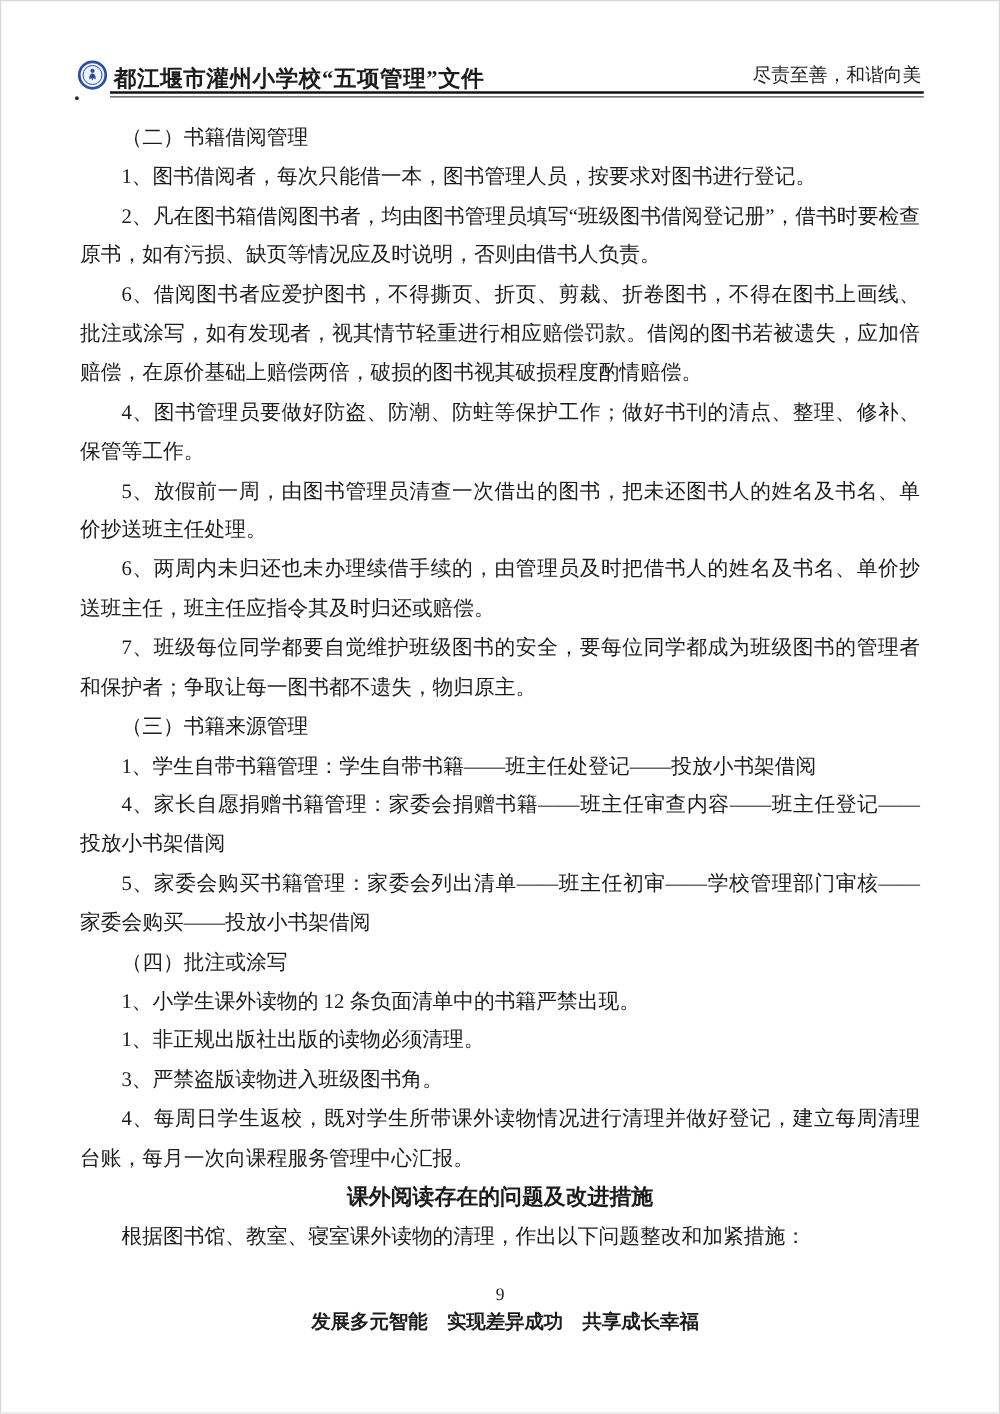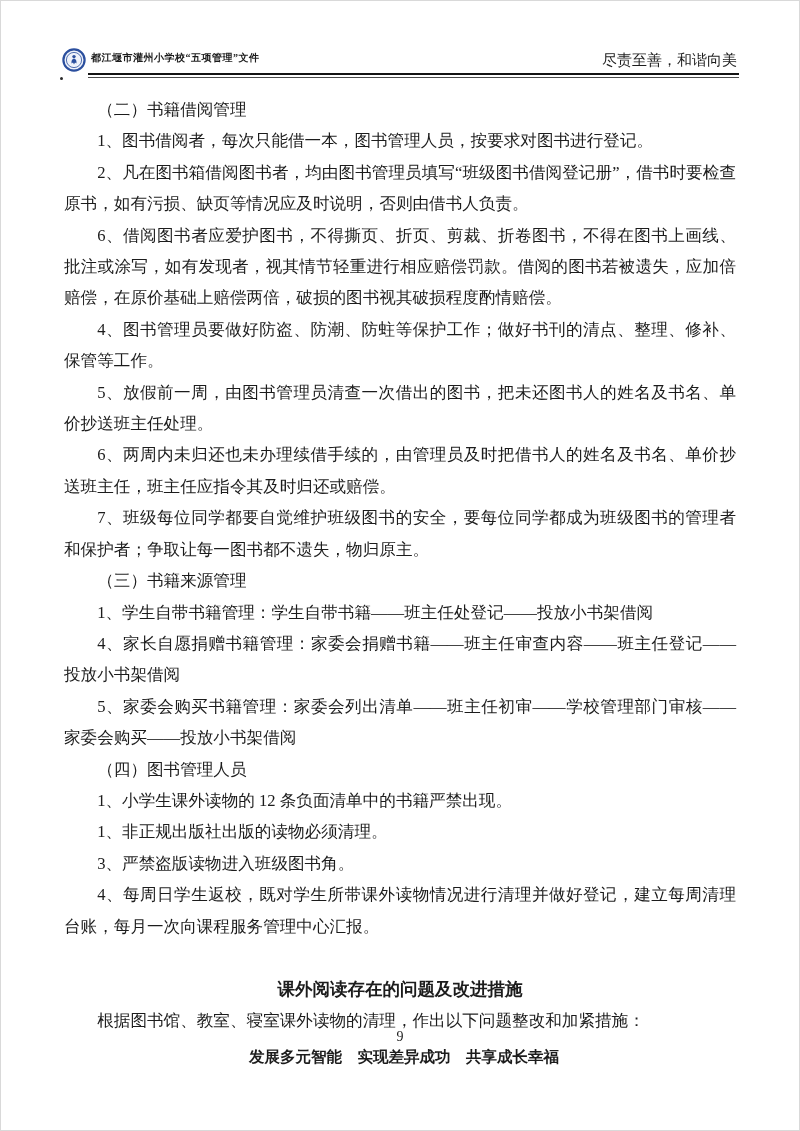--- a/index.html
+++ b/index.html
@@ -17,21 +17,21 @@
     pointer-events: none;
   }
 
   
   .logo {
     position: absolute; left: 62px; top: 48px;
     width: 24px; height: 24px;
   }
   .header-title {
     position: absolute; left: 91px; top: 51px;
-    font-weight: bold; font-size: 10px;
+    font-weight: bold; font-size: 18px;
     letter-spacing: 0.5px;
     white-space: nowrap;
   }
   .header-motto {
     position: absolute; right: 63px; top: 51px;
     font-weight: normal; font-size: 15px;
     white-space: nowrap;
   }
   .header-rule-thick {
     position: absolute; left: 88px; right: 61px; top: 73px;
@@ -57,21 +57,20 @@
     line-height: 31.4px;
     text-align: justify;
     text-indent: 2em;
     word-break: break-all;
   }
   .doc-body p.center-heading {
     text-align: center;
     text-indent: 0;
     font-weight: bold;
     font-size: 17.5px;
-    margin-top: 32px;
   }
 
   
   .footer-page {
     position: absolute; top: 1029px; left: 0; width: 100%;
     text-align: center; font-size: 14px;
   }
   .footer-slogan {
     position: absolute; top: 1047px; left: 4px; width: 100%;
     text-align: center; font-weight: bold; font-size: 15.5px;
@@ -102,21 +101,21 @@
     <p class="body">2、凡在图书箱借阅图书者，均由图书管理员填写“班级图书借阅登记册”，借书时要检查原书，如有污损、缺页等情况应及时说明，否则由借书人负责。</p>
     <p class="body">6、借阅图书者应爱护图书，不得撕页、折页、剪裁、折卷图书，不得在图书上画线、批注或涂写，如有发现者，视其情节轻重进行相应赔偿罚款。借阅的图书若被遗失，应加倍赔偿，在原价基础上赔偿两倍，破损的图书视其破损程度酌情赔偿。</p>
     <p class="body">4、图书管理员要做好防盗、防潮、防蛀等保护工作；做好书刊的清点、整理、修补、保管等工作。</p>
     <p class="body">5、放假前一周，由图书管理员清查一次借出的图书，把未还图书人的姓名及书名、单价抄送班主任处理。</p>
     <p class="body">6、两周内未归还也未办理续借手续的，由管理员及时把借书人的姓名及书名、单价抄送班主任，班主任应指令其及时归还或赔偿。</p>
     <p class="body">7、班级每位同学都要自觉维护班级图书的安全，要每位同学都成为班级图书的管理者和保护者；争取让每一图书都不遗失，物归原主。</p>
     <p class="body">（三）书籍来源管理</p>
     <p class="body">1、学生自带书籍管理：学生自带书籍——班主任处登记——投放小书架借阅</p>
     <p class="body">4、家长自愿捐赠书籍管理：家委会捐赠书籍——班主任审查内容——班主任登记——投放小书架借阅</p>
     <p class="body">5、家委会购买书籍管理：家委会列出清单——班主任初审——学校管理部门审核——家委会购买——投放小书架借阅</p>
-    <p class="body">（四）图书管理人员</p>
+    <p class="body">（四）批注或涂写</p>
     <p class="body">1、小学生课外读物的 12 条负面清单中的书籍严禁出现。</p>
     <p class="body">1、非正规出版社出版的读物必须清理。</p>
     <p class="body">3、严禁盗版读物进入班级图书角。</p>
     <p class="body">4、每周日学生返校，既对学生所带课外读物情况进行清理并做好登记，建立每周清理台账，每月一次向课程服务管理中心汇报。</p>
     <p class="center-heading">课外阅读存在的问题及改进措施</p>
     <p class="body">根据图书馆、教室、寝室课外读物的清理，作出以下问题整改和加紧措施：</p>
   </div>
 
 <div class="footer-page">9</div>
 <div class="footer-slogan">发展多元智能　实现差异成功　共享成长幸福</div>

